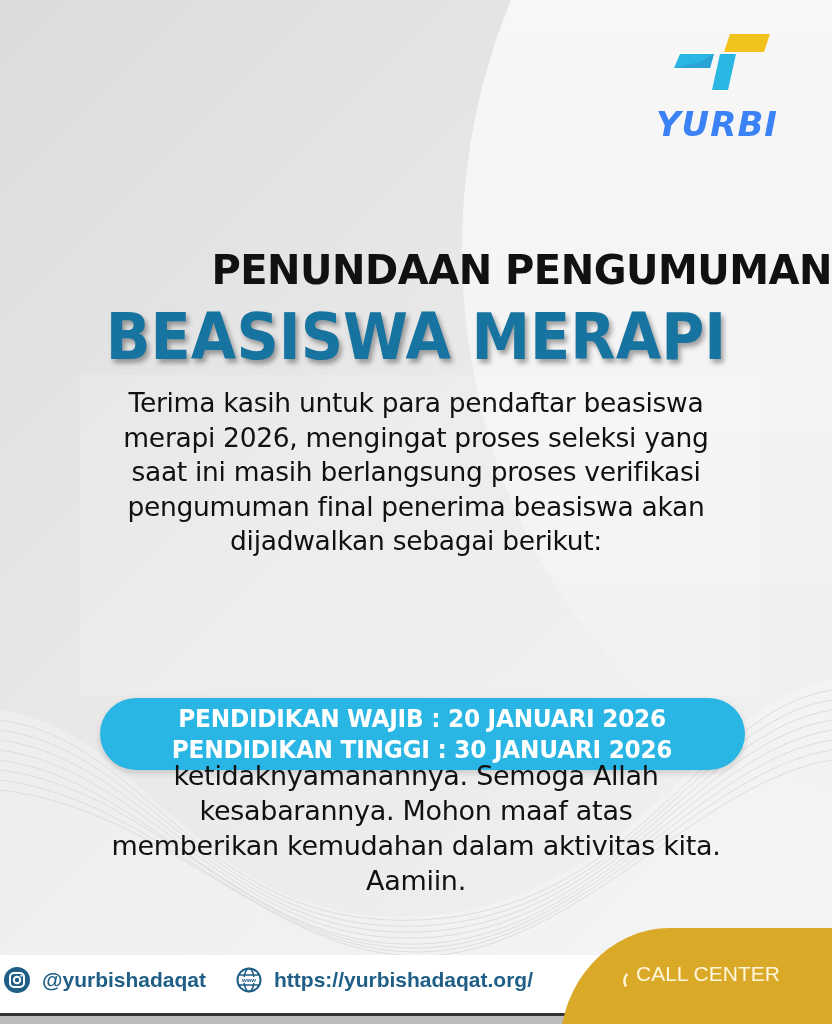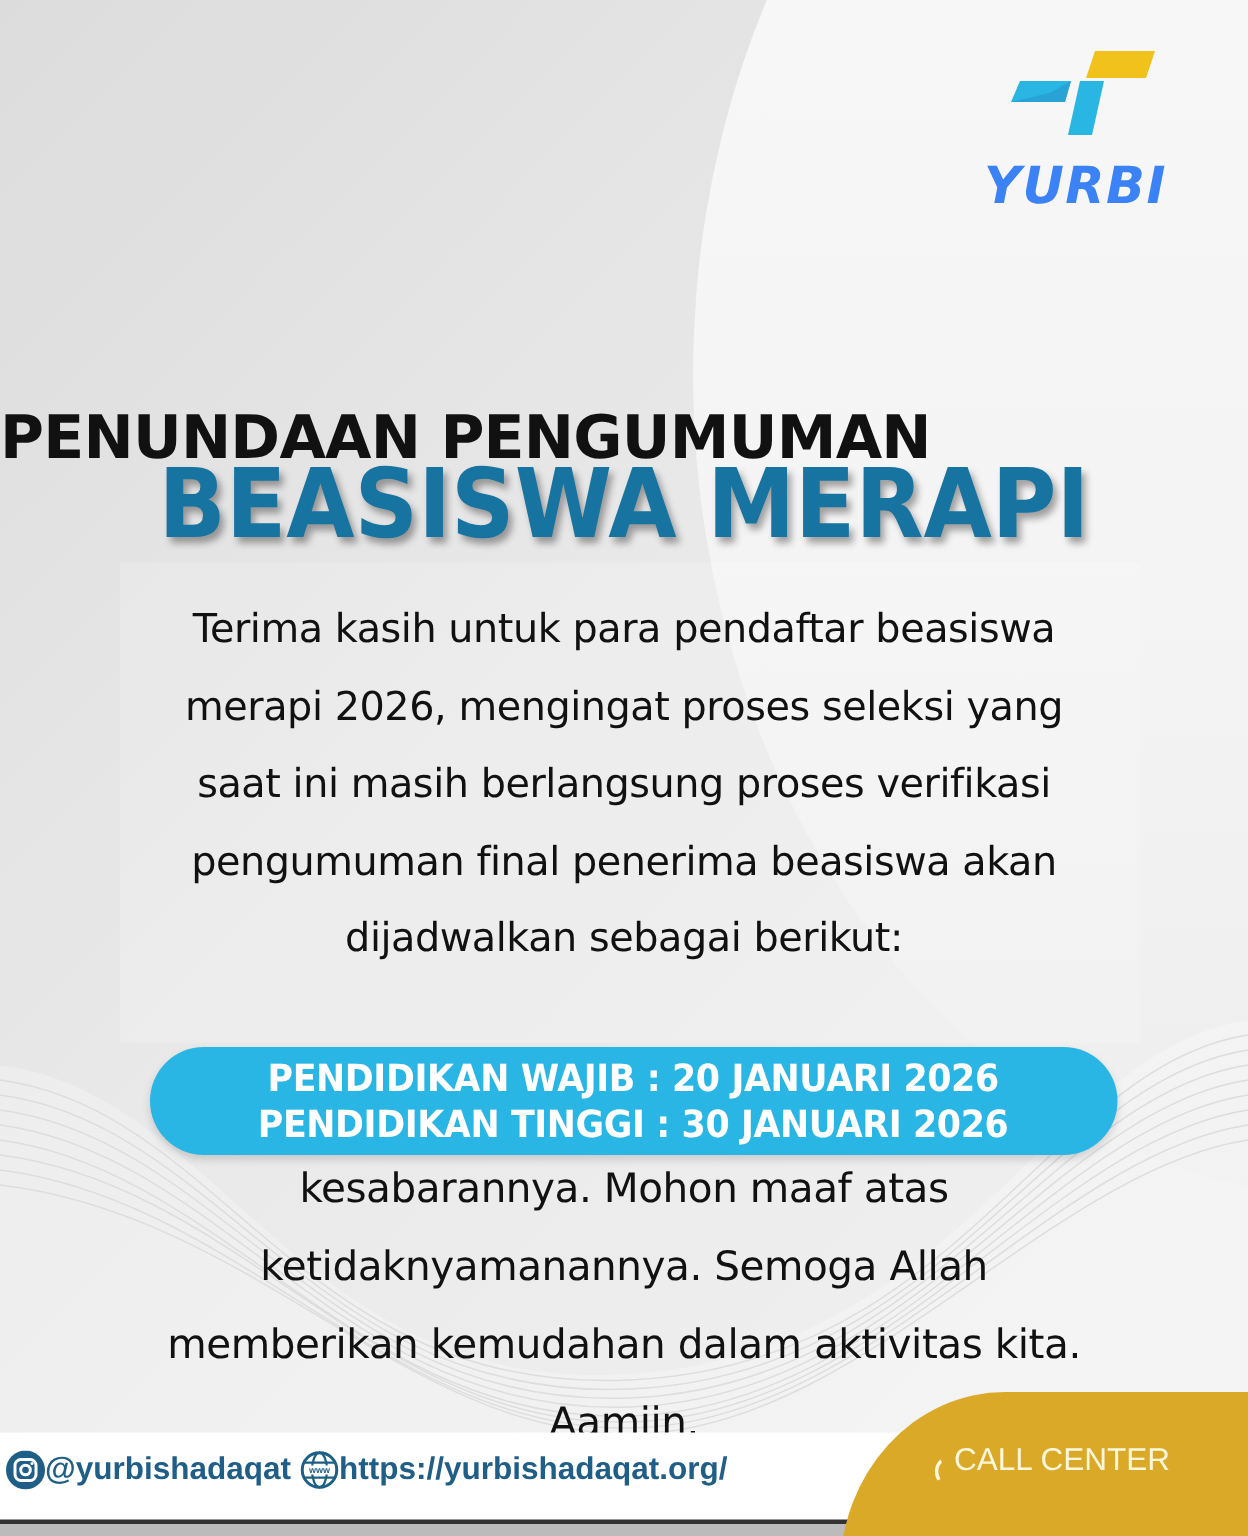--- a/index.html
+++ b/index.html
@@ -21,37 +21,37 @@
 
     .logo { position: absolute; left: 650px; top: 32px; width: 130px; height: 110px; }
     .logo-mark { position: absolute; left: 20px; top: 0; width: 100px; height: 60px; }
     .logo-text {
       position: absolute; left: 6px; top: 72px; width: 130px;
       font-family: "DejaVu Sans", sans-serif; font-weight: bold; font-style: italic;
       font-size: 34px; color: #3b82f6; letter-spacing: 1px;
     }
 
     .title1 {
-      position: absolute; left: 0; width: 832px; top: 247px; text-align: left;
+      position: absolute; left: 0; width: 832px; top: 247px; text-align: right;
       font-family: "DejaVu Sans", sans-serif; font-weight: bold; font-size: 40px;
-      color: #111; letter-spacing: -0.5px; margin-top: 22px;
+      color: #111; letter-spacing: -0.5px;
     }
     .title2 {
       position: absolute; left: 0; width: 832px; top: 300px; text-align: center;
       font-family: "DejaVu Sans", sans-serif; font-weight: bold; font-size: 64px;
       color: #17739f; letter-spacing: 0px;
       text-shadow: 3px 4px 5px rgba(0,0,0,0.35);
       transform: scaleX(0.92);
     }
     .para {
       position: absolute; left: 40px; width: 752px; text-align: center;
       font-family: "DejaVu Sans", sans-serif; font-size: 26.5px; line-height: 34.5px;
       color: #111; letter-spacing: -0.3px;
     }
-    .para p { margin: 17px; }
+    .para p { margin: 0; }
     .p1 { top: 386px; }
     .p2 { top: 758px; font-size: 27px; line-height: 35px; }
 
     .dates {
       position: absolute; left: 100px; top: 698px; width: 645px; height: 72px;
       background: #2ab6e4; border-radius: 36px;
       box-shadow: 0 3px 6px rgba(0,0,0,0.15);
       display: flex; flex-direction: column; justify-content: center; align-items: center;
     }
     .dates div {
@@ -60,21 +60,21 @@
       transform: scaleX(0.93);
     }
 
     .footer {
       position: absolute; left: 0; top: 955px; width: 832px; height: 58px;
       background: #ffffff;
       border-bottom: 3px solid #333;
     }
     .footer-shade { position: absolute; left: 0; top: 1016px; width: 832px; height: 8px; background: #bbb; }
     .social {
-      position: absolute; left: 4px; top: 967px; display: flex; align-items: center; gap: 0;
+      position: absolute; left: 4px; top: 967px; display: flex; align-items: center; gap: 12px;
       font-family: "Liberation Sans", sans-serif; font-weight: bold; font-size: 21px; color: #1f5e86;
     }
     .social .ico { width: 26px; height: 26px; display: inline-block; }
     .social .gap { width: 6px; }
 
     .callcenter {
       position: absolute; left: 560px; top: 928px; width: 320px; height: 120px;
       background: #dba928;
       border-top-left-radius: 110px 120px;
     }
@@ -125,22 +125,22 @@
   <p>pengumuman final penerima beasiswa akan</p>
   <p>dijadwalkan sebagai berikut:</p>
 </div>
 
 <div class="dates">
   <div>PENDIDIKAN WAJIB : 20 JANUARI 2026</div>
   <div>PENDIDIKAN TINGGI : 30 JANUARI 2026</div>
 </div>
 
 <div class="para p2">
+  <p>ketidaknyamanannya. Semoga Allah</p>
   <p>kesabarannya. Mohon maaf atas</p>
-  <p>ketidaknyamanannya. Semoga Allah</p>
   <p>memberikan kemudahan dalam aktivitas kita.</p>
   <p>Aamiin.</p>
 </div>
 
 <div class="footer"></div>
 <div class="footer-shade"></div>
 
 <div class="social">
   <svg class="ico" viewBox="0 0 26 26">
     <circle cx="13" cy="13" r="13" fill="#1f5e86"></circle>

